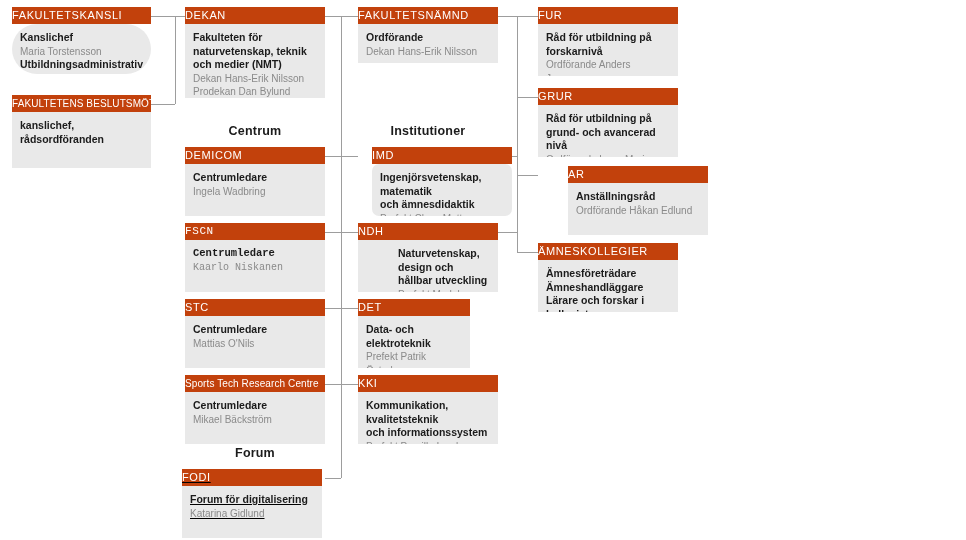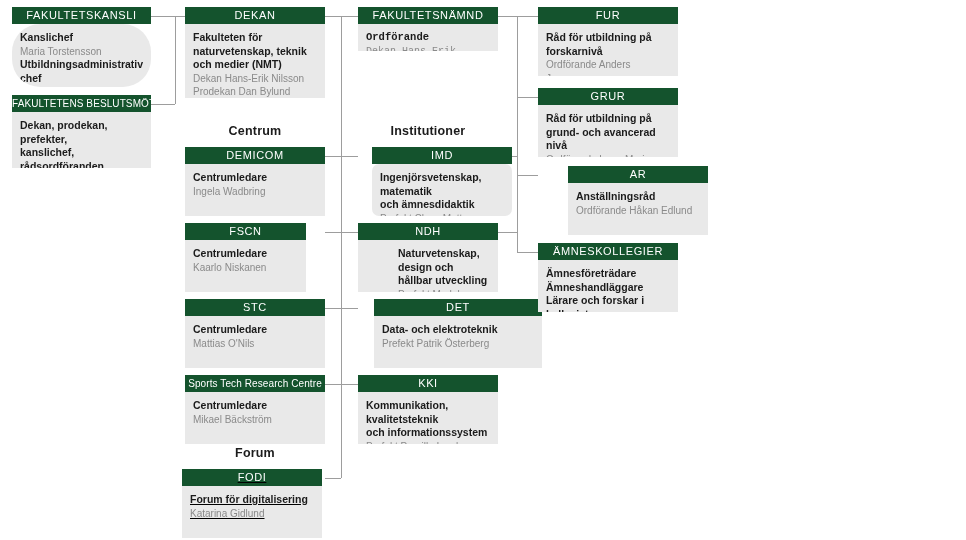--- a/index.html
+++ b/index.html
@@ -14,23 +14,23 @@
   #chart{position:absolute;left:0;top:0;width:966px;height:540px;}
 
   
   .line{position:absolute;background:#9d9d9d;}
   .line.h{height:1px;}
   .line.v{width:1px;}
 
   
   .node{position:absolute;box-sizing:border-box;}
   .node .hd{
-    background:#14532d;
+    background:#c2410c;
     color:#ffffff;
-    text-align:center;
+    text-align:left;
     font-size:11px;
     letter-spacing:0.6px;
     line-height:17px;
     height:17px;
     box-sizing:border-box;
     overflow:hidden;
     white-space:nowrap;
   }
   .node .bd{
     background:#e9e9e9;
@@ -101,32 +101,31 @@
   <div class="line h" style="left:498px;top:156px;width:19px;"></div>
   <div class="line v" style="left:517px;top:156px;height:77px;"></div>
   <div class="line h" style="left:498px;top:232px;width:19px;"></div>
 
   <div class="caption" style="left:185px;top:124px;width:140px;">Centrum</div>
   <div class="caption" style="left:358px;top:124px;width:140px;">Institutioner</div>
   <div class="caption" style="left:185px;top:446px;width:140px;">Forum</div>
 
   <div class="node" style="left:12px;top:7px;width:139px;">
     <div class="hd">FAKULTETSKANSLI</div>
-    <div class="bd" style="height:63px;border-radius:28px;">
+    <div class="bd" style="height:50px;border-radius:28px;">
       <span class="strong">Kanslichef</span>
       <span class="muted">Maria Torstensson</span>
       <span class="strong">Utbildningsadministrativ chef</span>
       <span class="muted">Lena Lenner</span>
     </div>
   </div>
 
   <div class="node" style="left:12px;top:95px;width:139px;">
     <div class="hd" style="font-size:10px;letter-spacing:0.1px;">FAKULTETENS BESLUTSMÖTE</div>
     <div class="bd" style="height:56px;">
-      <span class="strong">Dekan, prodekan, prefekter,</span>
       <span class="strong">kanslichef, rådsordföranden</span>
 
     </div>
   </div>
 
   <div class="node" style="left:185px;top:7px;width:140px;">
     <div class="hd">DEKAN</div>
     <div class="bd" style="height:74px;">
       <span class="strong">Fakulteten för</span>
       <span class="strong">naturvetenskap, teknik</span>
@@ -138,21 +137,21 @@
   </div>
 
   <div class="node" style="left:185px;top:147px;width:140px;">
     <div class="hd">DEMICOM</div>
     <div class="bd" style="height:52px;">
       <span class="strong">Centrumledare</span>
       <span class="muted">Ingela Wadbring</span>
     </div>
   </div>
 
-  <div class="node" style="left:185px;top:223px;width:121px;">
+  <div class="node" style="left:185px;top:223px;width:140px;font-family:Liberation Mono, monospace;">
     <div class="hd">FSCN</div>
     <div class="bd" style="height:52px;">
       <span class="strong">Centrumledare</span>
       <span class="muted">Kaarlo Niskanen</span>
     </div>
   </div>
 
   <div class="node" style="left:185px;top:299px;width:140px;">
     <div class="hd">STC</div>
     <div class="bd" style="height:52px;">
@@ -172,21 +171,21 @@
   <div class="node" style="left:182px;top:469px;width:140px;text-decoration:underline;">
     <div class="hd">FODI</div>
     <div class="bd" style="height:52px;">
       <span class="strong">Forum för digitalisering</span>
       <span class="muted">Katarina Gidlund</span>
     </div>
   </div>
 
   <div class="node" style="left:358px;top:7px;width:140px;">
     <div class="hd">FAKULTETSNÄMND</div>
-    <div class="bd" style="height:27px;font-family:Liberation Mono, monospace;">
+    <div class="bd" style="height:39px;">
       <span class="strong">Ordförande</span>
       <span class="muted">Dekan Hans-Erik Nilsson</span>
     </div>
   </div>
 
   <div class="node" style="left:372px;top:147px;width:140px;">
     <div class="hd">IMD</div>
     <div class="bd" style="height:52px;border-radius:7px;">
       <span class="strong">Ingenjörsvetenskap, matematik</span>
       <span class="strong">och ämnesdidaktik</span>
@@ -196,21 +195,21 @@
 
   <div class="node" style="left:358px;top:223px;width:140px;">
     <div class="hd">NDH</div>
     <div class="bd" style="height:52px;padding-left:40px;">
       <span class="strong">Naturvetenskap, design och</span>
       <span class="strong">hållbar utveckling</span>
       <span class="muted">Prefekt Madelen Olofsson</span>
     </div>
   </div>
 
-  <div class="node" style="left:358px;top:299px;width:168px;margin-left:16px;">
+  <div class="node" style="left:358px;top:299px;width:112px;">
     <div class="hd">DET</div>
     <div class="bd" style="height:52px;">
       <span class="strong">Data- och elektroteknik</span>
       <span class="muted">Prefekt Patrik Österberg</span>
     </div>
   </div>
 
   <div class="node" style="left:358px;top:375px;width:140px;">
     <div class="hd">KKI</div>
     <div class="bd" style="height:52px;">

